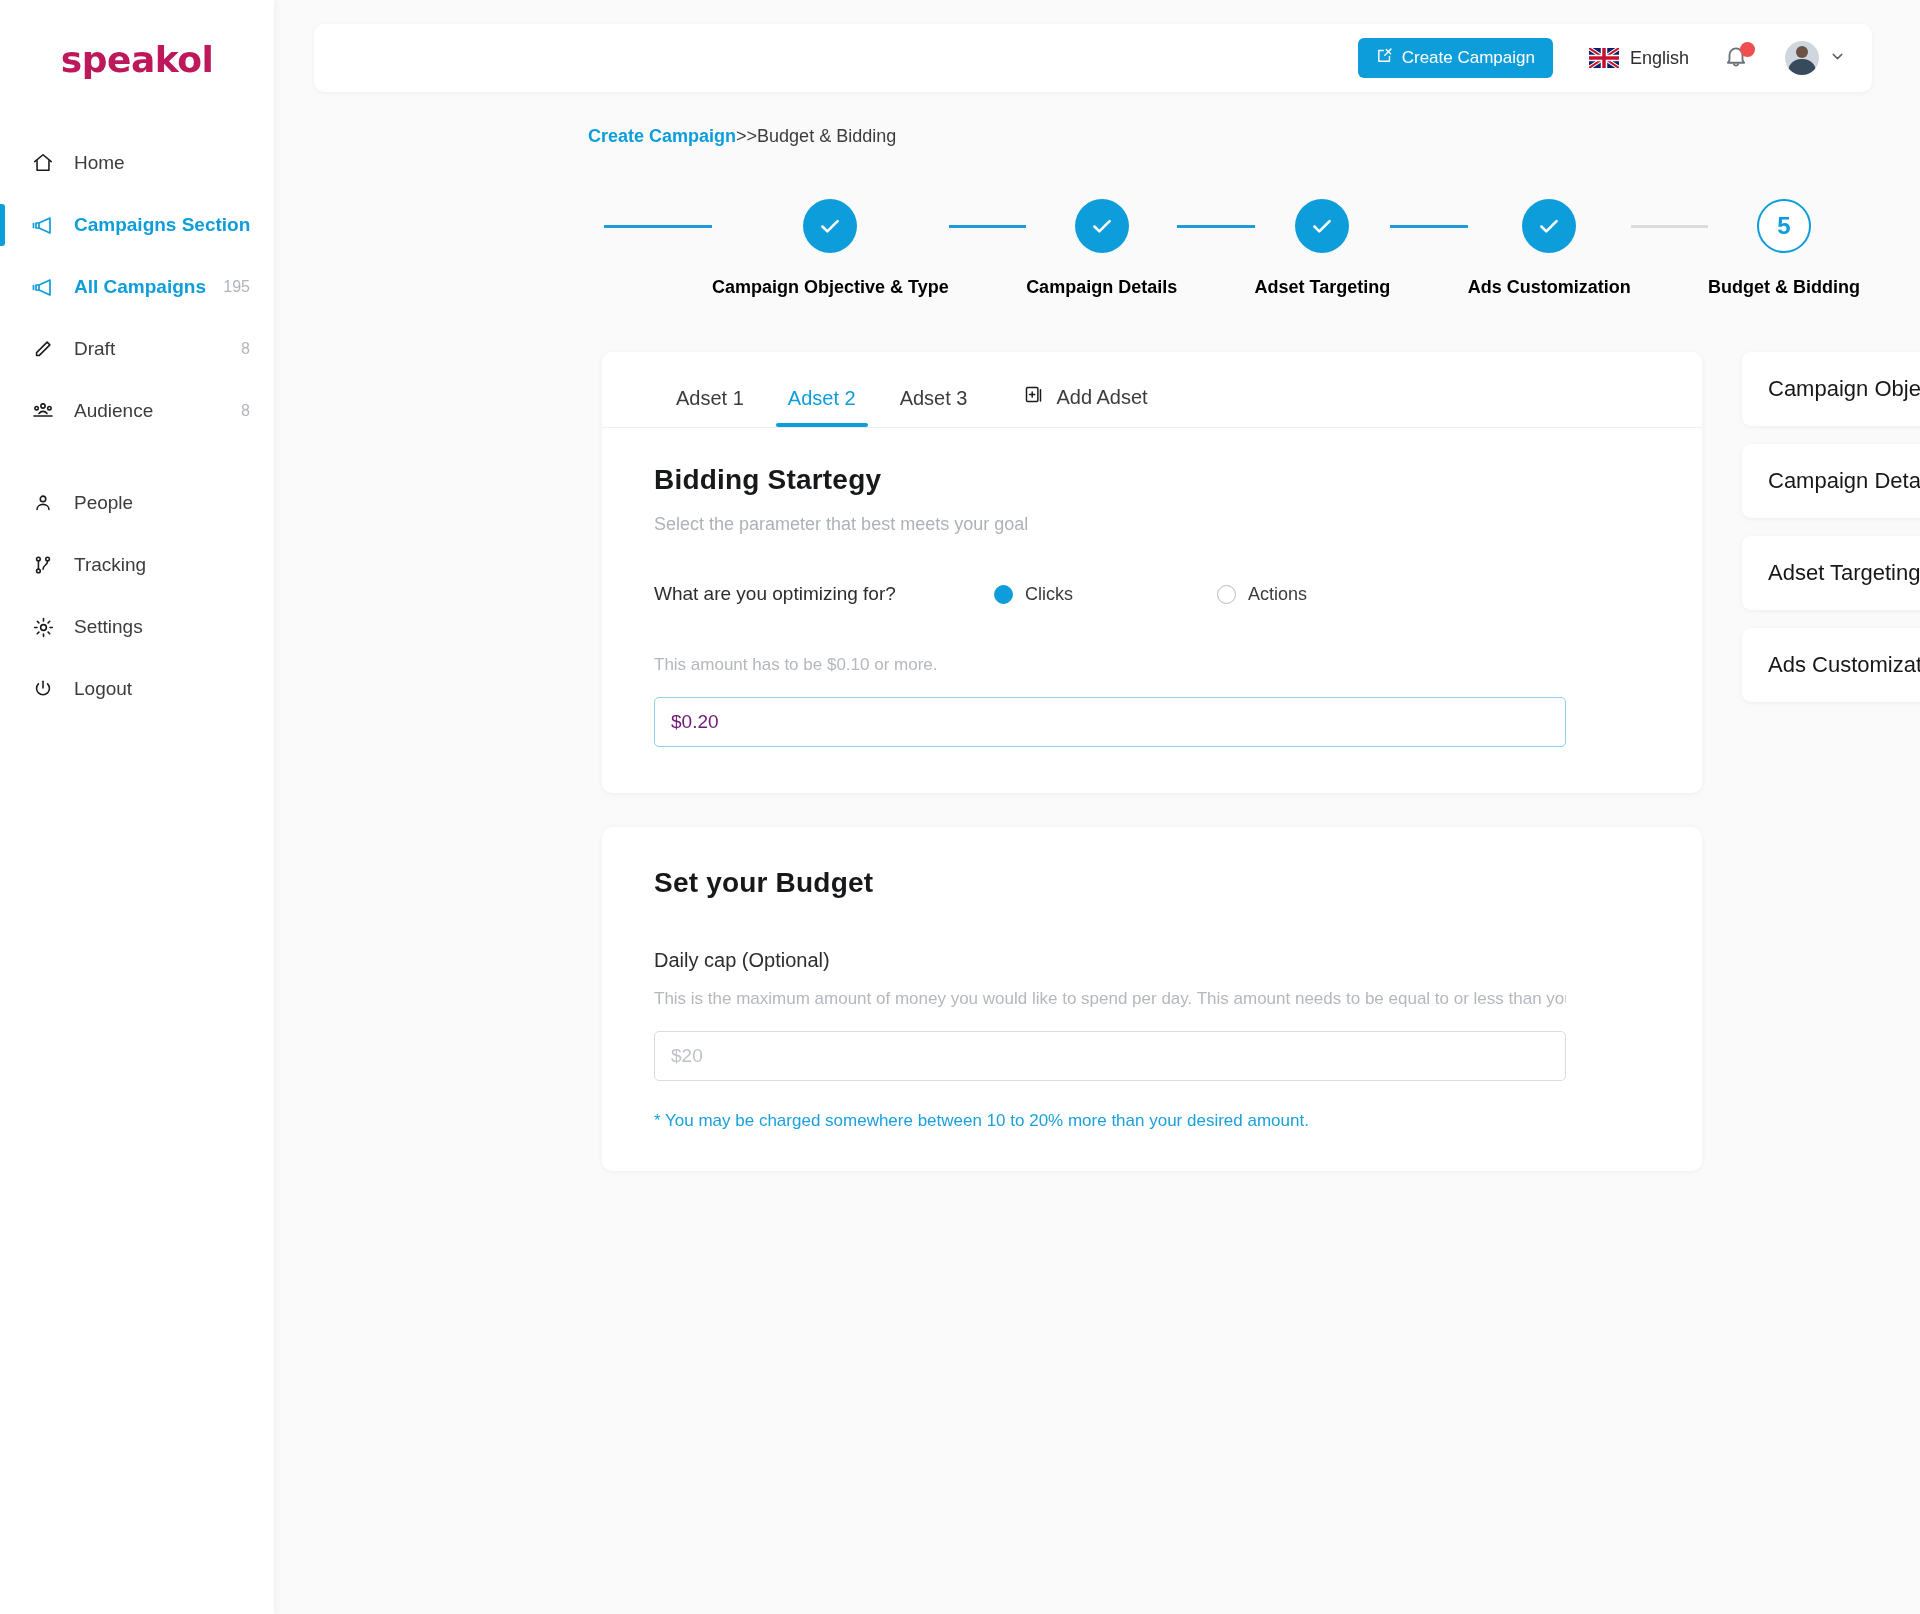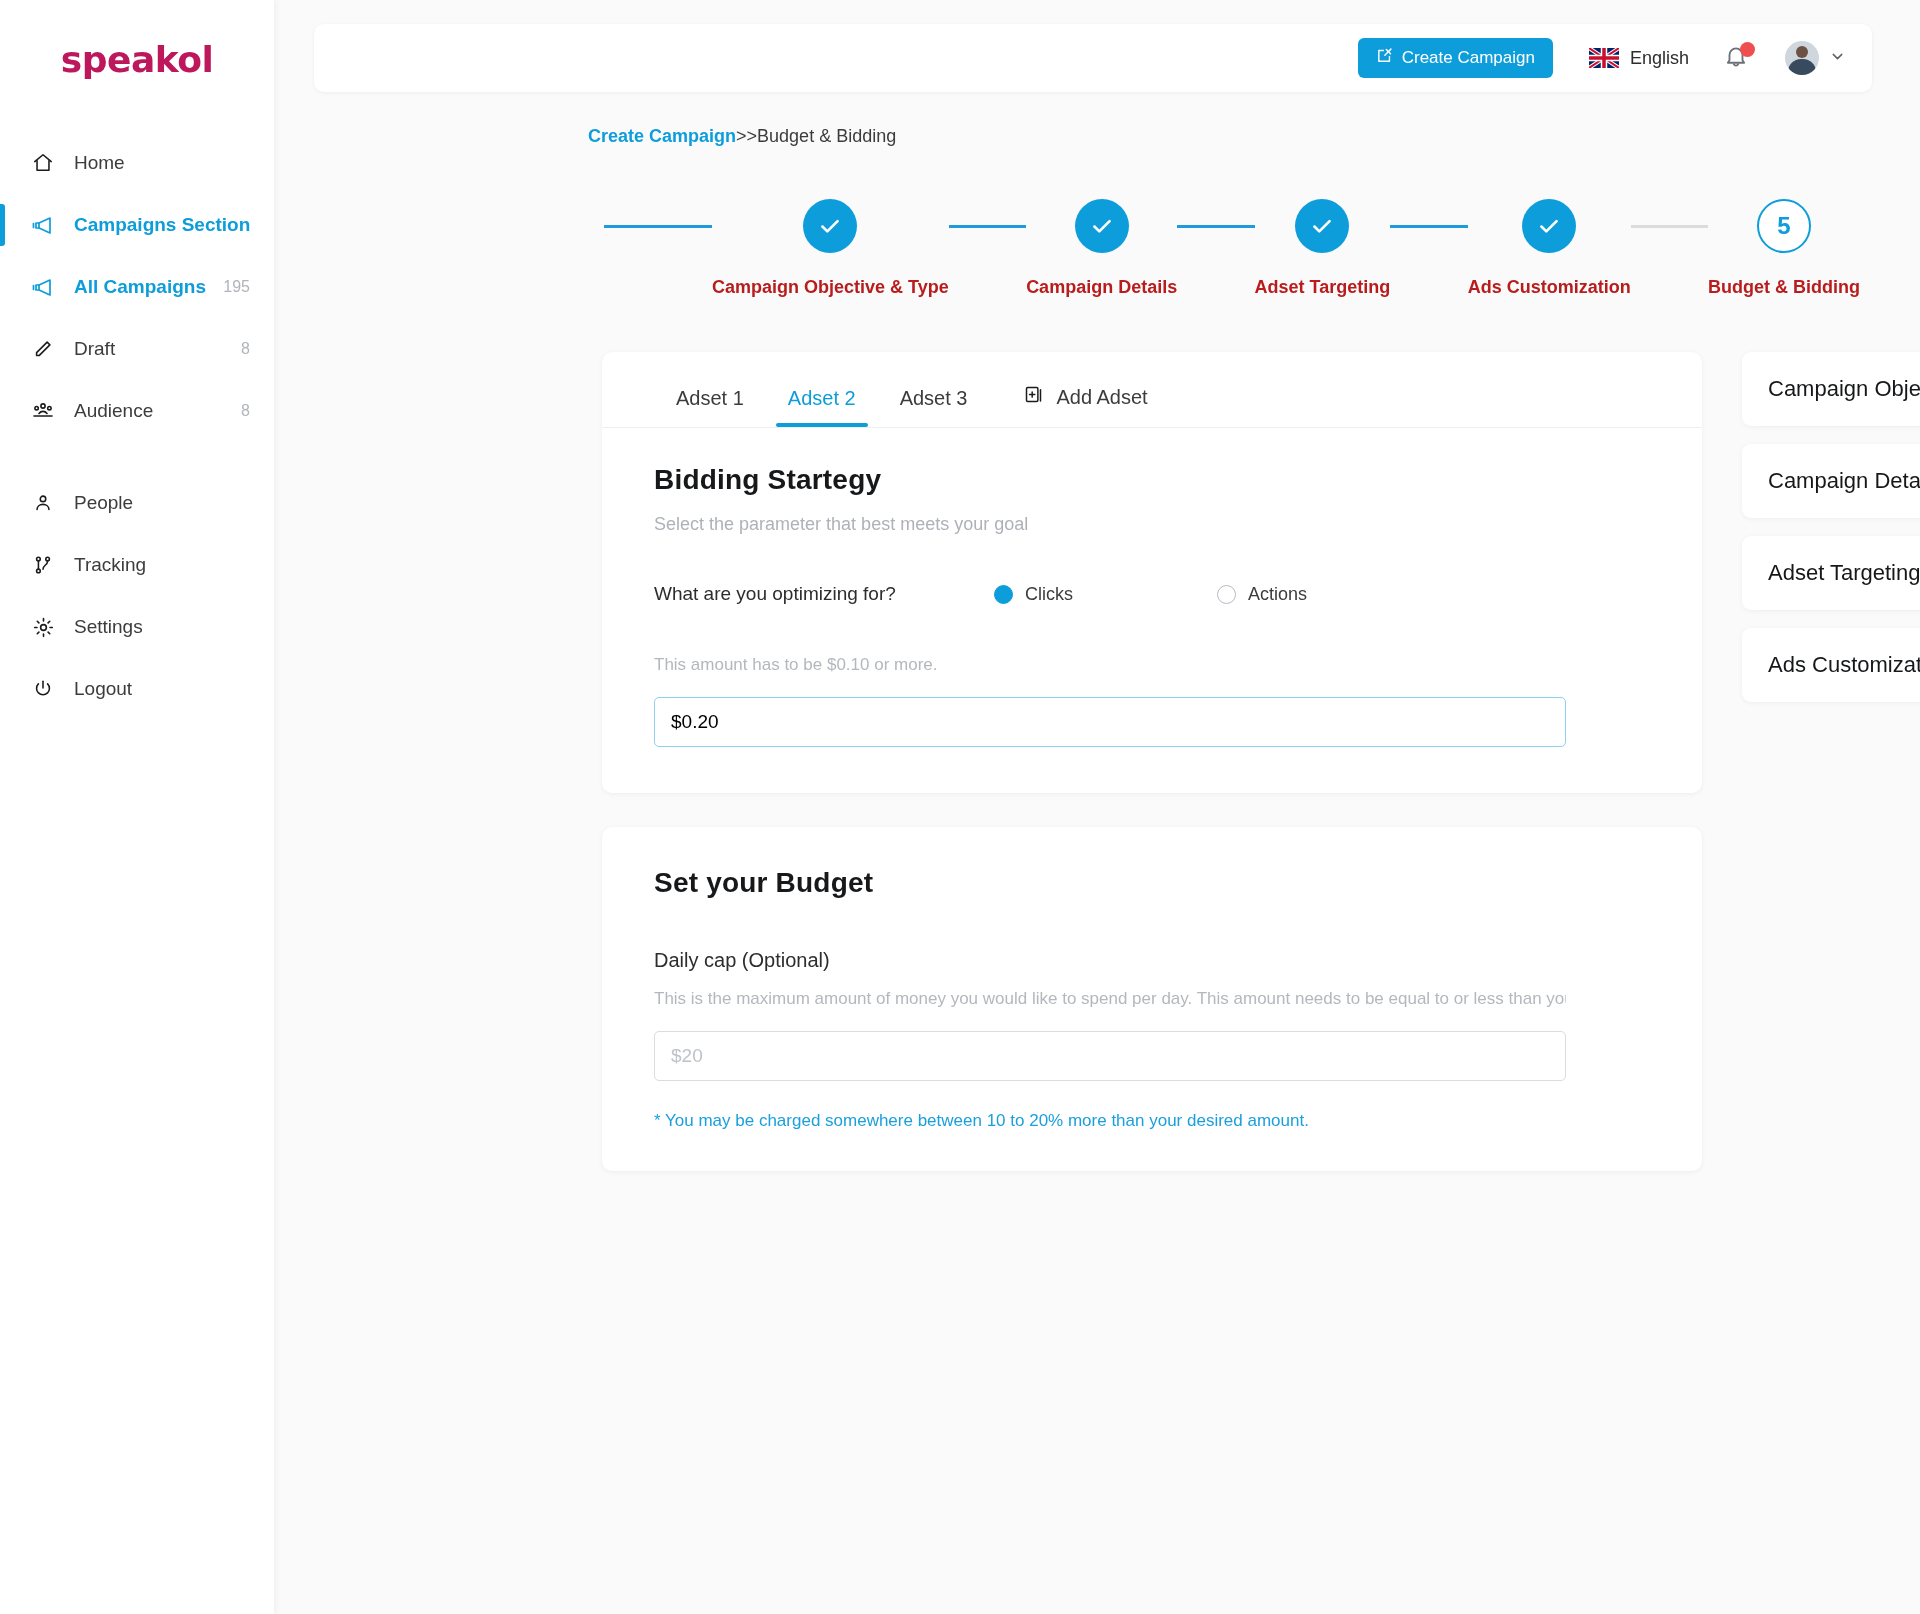--- a/index.html
+++ b/index.html
@@ -94,21 +94,21 @@
     width: 54px; height: 54px; border-radius: 50%;
     display: flex; align-items: center; justify-content: center;
     background: #0d9ddb; flex: none;
   }
   .circle.current {
     background: #ffffff; border: 2px solid #0d9ddb;
     color: #0d9ddb; font-size: 24px; font-weight: 700;
   }
   .step-label {
     margin-top: 24px; font-size: 18px; font-weight: 700;
-    color: #b91c1c; white-space: nowrap;
+    color: #000000; white-space: nowrap;
   }
   .connector { height: 54px; display: flex; align-items: center; }
   .connector .line { height: 3px; background: #1f9ada; width: 100%; }
   .connector.grey .line { background: #dcdcdc; }
   .conn-lead { width: 108px; }
   .conn-mid { flex: 1; min-width: 60px; }
 
   
   .content-row { display: flex; margin: 54px 60px 0 328px; align-items: flex-start; gap: 40px; }
   .left-col { width: 1100px; flex: none; }
@@ -147,21 +147,21 @@
   .rdo-label { font-size: 18px; color: #3c3c3c; }
 
   .field-block { margin-top: 50px; }
   .field-label { font-size: 19px; color: #0d9ddb; }
   .field-help { margin-top: 17px; font-size: 17px; color: #b4b8bd; }
   .field-help.wide { white-space: nowrap; overflow: hidden; }
   .inp {
     margin-top: 22px; height: 50px; width: 100%;
     border: 1px solid #8fd0ee; border-radius: 5px;
     display: flex; align-items: center; padding: 0 16px;
-    font-size: 19px; color: #000000; background: #ffffff;
+    font-size: 19px; color: #701a75; background: #ffffff;
   }
   .inp.plain { border-color: #dcdcdc; }
   .inp.ph { color: #bfc3c8; }
   .note { margin-top: 30px; font-size: 17px; color: #1ba0dd; }
 
   .budget-card { margin-top: 34px; }
   .budget-pad { padding: 40px 52px 40px 52px; }
   .sub-label { font-size: 20px; color: #2d2d2d; }
 
   .btn-row { display: flex; gap: 26px; margin-top: 40px; }

